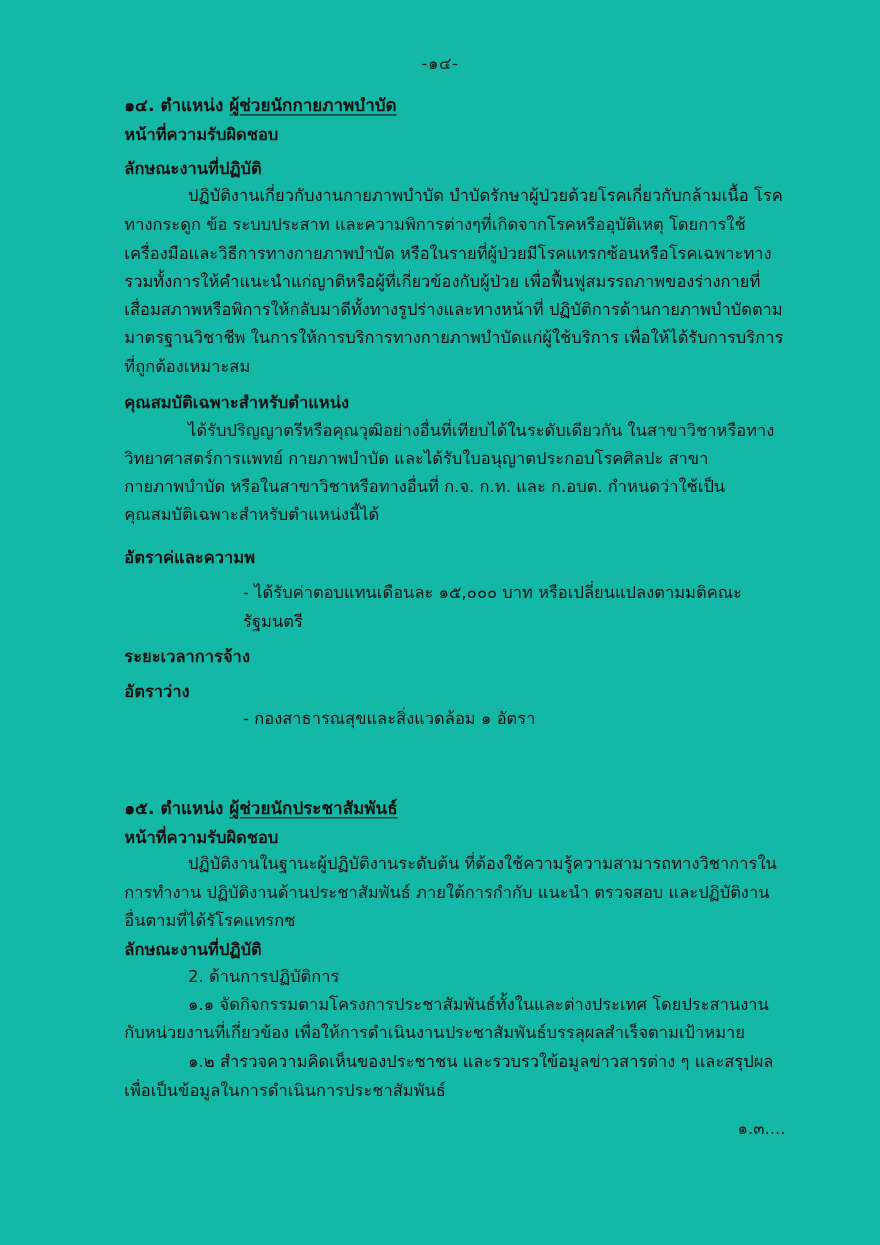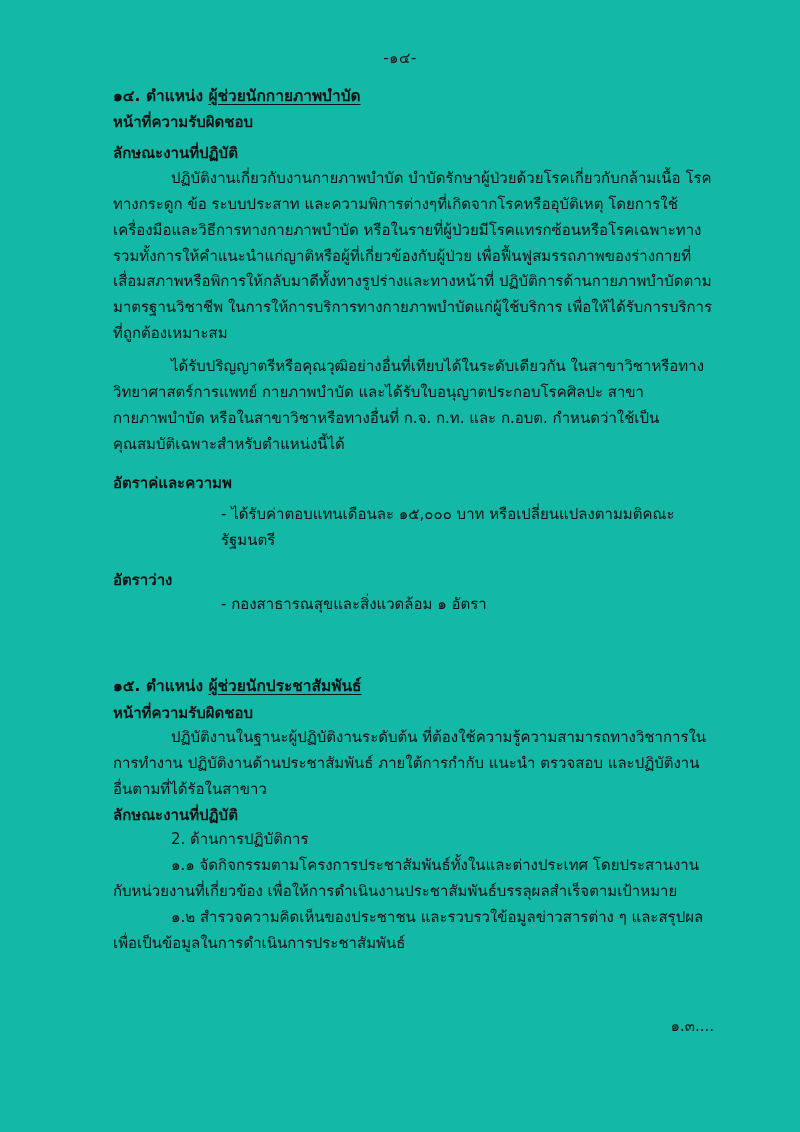--- a/index.html
+++ b/index.html
@@ -109,45 +109,47 @@
 
       <p class="subheading">หน้าที่ความรับผิดชอบ</p>
 
       <div class="gap-sm"></div>
 
       <p class="subheading">ลักษณะงานที่ปฏิบัติ</p>
       <p class="para">ปฏิบัติงานเกี่ยวกับงานกายภาพบำบัด บำบัดรักษาผู้ป่วยด้วยโรคเกี่ยวกับกล้ามเนื้อ โรคทางกระดูก ข้อ ระบบประสาท และความพิการต่างๆที่เกิดจากโรคหรืออุบัติเหตุ โดยการใช้เครื่องมือและวิธีการทางกายภาพบำบัด หรือในรายที่ผู้ป่วยมีโรคแทรกซ้อนหรือโรคเฉพาะทาง รวมทั้งการให้คำแนะนำแก่ญาติหรือผู้ที่เกี่ยวข้องกับผู้ป่วย เพื่อฟื้นฟูสมรรถภาพของร่างกายที่เสื่อมสภาพหรือพิการให้กลับมาดีทั้งทางรูปร่างและทางหน้าที่ ปฏิบัติการด้านกายภาพบำบัดตามมาตรฐานวิชาชีพ ในการให้การบริการทางกายภาพบำบัดแก่ผู้ใช้บริการ เพื่อให้ได้รับการบริการที่ถูกต้องเหมาะสม</p>
 
       <div class="gap-sm"></div>
 
+      <p class="subheading">คุณสมบัติเฉพาะสำหรับตำแหน่ง</p>
       <p class="para">ได้รับปริญญาตรีหรือคุณวุฒิอย่างอื่นที่เทียบได้ในระดับเดียวกัน ในสาขาวิชาหรือทางวิทยาศาสตร์การแพทย์ กายภาพบำบัด และได้รับใบอนุญาตประกอบโรคศิลปะ สาขากายภาพบำบัด หรือในสาขาวิชาหรือทางอื่นที่ ก.จ. ก.ท. และ ก.อบต. กำหนดว่าใช้เป็นคุณสมบัติเฉพาะสำหรับตำแหน่งนี้ได้</p>
 
       <div class="gap-md"></div>
 
       <p class="subheading">อัตราค่และความพ</p>
       <div class="gap-sm"></div>
       <p class="dash-line">- ได้รับค่าตอบแทนเดือนละ ๑๕,๐๐๐ บาท หรือเปลี่ยนแปลงตามมติคณะรัฐมนตรี</p>
 
       <div class="gap-sm"></div>
 
+      <p class="subheading">ระยะเวลาการจ้าง</p>
       <div class="gap-sm"></div>
 
       <p class="subheading">อัตราว่าง</p>
       <p class="dash-line">- กองสาธารณสุขและสิ่งแวดล้อม ๑ อัตรา</p>
 
     </div>
 
     <div class="gap-section"></div>
 
     <div class="block">
 
       <p class="heading-num"><span>๑๕.</span> <span>ตำแหน่ง</span> <span class="title-underline">ผู้ช่วยนักประชาสัมพันธ์</span></p>
 
       <p class="subheading">หน้าที่ความรับผิดชอบ</p>
-      <p class="para">ปฏิบัติงานในฐานะผู้ปฏิบัติงานระดับต้น ที่ต้องใช้ความรู้ความสามารถทางวิชาการในการทำงาน ปฏิบัติงานด้านประชาสัมพันธ์ ภายใต้การกำกับ แนะนำ ตรวจสอบ และปฏิบัติงานอื่นตามที่ได้รัอในสาขาว</p>
+      <p class="para">ปฏิบัติงานในฐานะผู้ปฏิบัติงานระดับต้น ที่ต้องใช้ความรู้ความสามารถทางวิชาการในการทำงาน ปฏิบัติงานด้านประชาสัมพันธ์ ภายใต้การกำกับ แนะนำ ตรวจสอบ และปฏิบัติงานอื่นตามที่ได้รัโรคแทรกซ</p>
 
       <p class="subheading">ลักษณะงานที่ปฏิบัติ</p>
 
       <p class="sub-item">2. ด้านการปฏิบัติการ</p>
       <p class="sub-item">๑.๑ จัดกิจกรรมตามโครงการประชาสัมพันธ์ทั้งในและต่างประเทศ โดยประสานงานกับหน่วยงานที่เกี่ยวข้อง เพื่อให้การดำเนินงานประชาสัมพันธ์บรรลุผลสำเร็จตามเป้าหมาย</p>
       <p class="sub-item">๑.๒ สำรวจความคิดเห็นของประชาชน และรวบรวใข้อมูลข่าวสารต่าง ๆ และสรุปผลเพื่อเป็นข้อมูลในการดำเนินการประชาสัมพันธ์</p>
 
     </div>
 
   </div>

